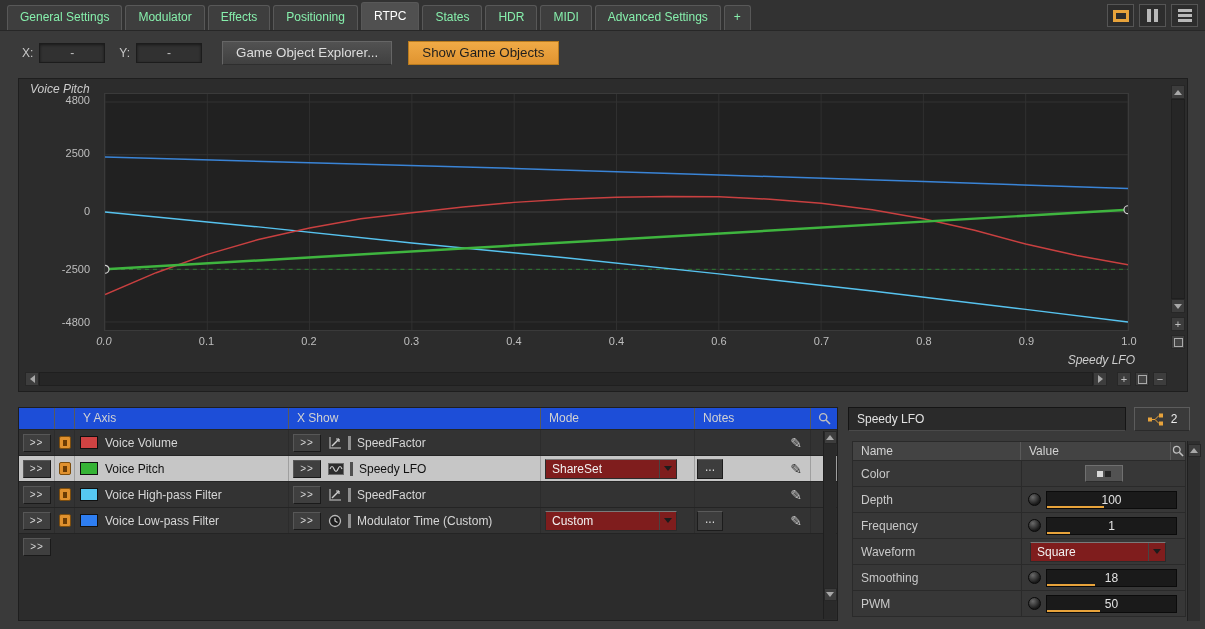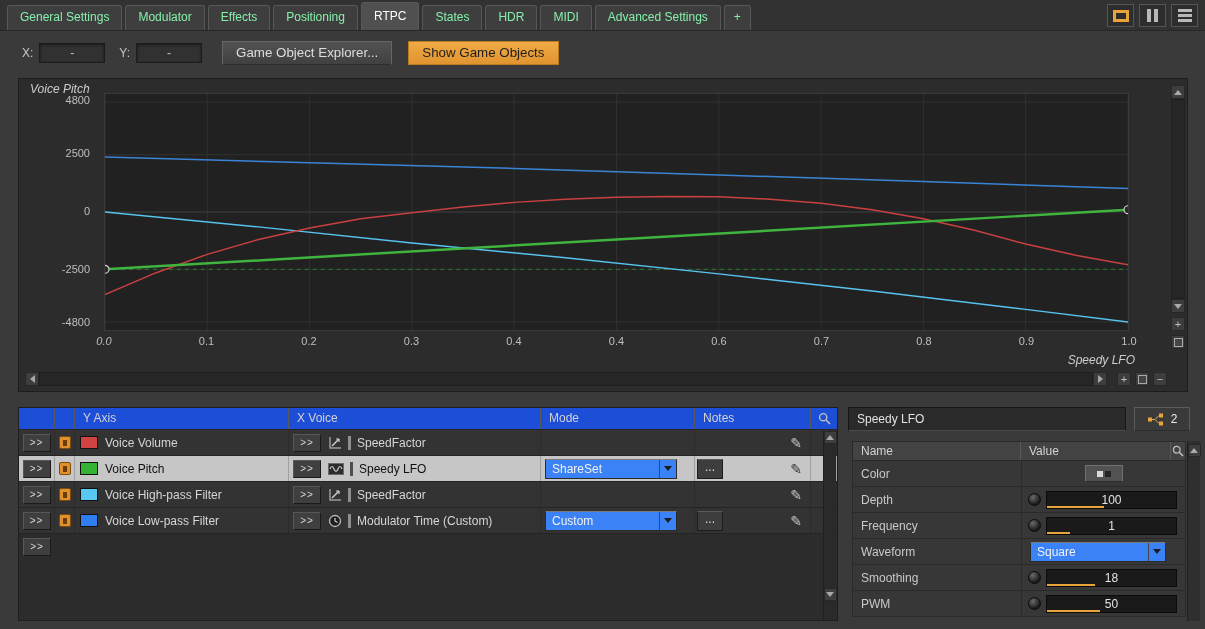--- a/index.html
+++ b/index.html
@@ -71,21 +71,21 @@
 .hbtn{width:28px;height:18px;margin:0 auto;background:#3f3f3f;border:1px solid #1a1a1a;border-top-color:#575757;border-left-color:#575757;color:#d8d8d8;font-size:10px;text-align:center;line-height:15px;letter-spacing:1px;flex:none}
 .cx .hbtn{margin:0 0 0 4px}
 .swatch{width:18px;height:13px;margin:0 7px 0 5px;border:1px solid #111;flex:none}
 .rowtext{color:#d6d6d6;white-space:nowrap;overflow:hidden}
 .obj-icon{width:12px;height:13px;background:#e0912e;border:1px solid #7c4d0e;border-radius:2px;position:relative;margin:0 auto;flex:none}
 .obj-icon i{position:absolute;left:3px;top:3px;width:4px;height:6px;background:#6b3c05;display:block}
 .xic{margin-left:7px;flex:none;display:flex;align-items:center}
 .vbar{width:3px;height:14px;background:#8f8f8f;margin:0 6px;flex:none}
 .pencil{font-size:14px;color:#c9c9c9;margin-left:auto;margin-right:8px;line-height:1}
 .more-btn{width:26px;height:20px;margin-left:2px;background:#3d3d3d;border:1px solid #1c1c1c;border-top-color:#5a5a5a;color:#ddd;text-align:center;line-height:15px;flex:none}
-.dropdown{display:flex;width:132px;height:20px;margin-left:4px;background:#3b82f6;border:1px solid #2b2b2b;border-top-color:#7a7a7a;flex:none}
+.dropdown{display:flex;width:132px;height:20px;margin-left:4px;background:#7f1d1d;border:1px solid #2b2b2b;border-top-color:#7a7a7a;flex:none}
 .dd-label{flex:1;padding:0 6px;line-height:18px;color:#f2f2f2;overflow:hidden;white-space:nowrap}
 .dd-arrow{width:17px;display:flex;align-items:center;justify-content:center;border-left:1px solid #454545}
 .tri-dd{width:0;height:0;border-left:4px solid transparent;border-right:4px solid transparent;border-top:5px solid #1c1c1c}
 .crow.selected{background:#c6c6c6}
 .crow.selected .rowtext{color:#101010}
 .crow.selected .cell{border-right-color:#9f9f9f}
 .crow.selected .pencil{color:#2e2e2e}
 .crow.selected .vbar{background:#4f4f4f}
 .tscroll{position:absolute;right:1px;top:23px;bottom:1px;width:13px;display:flex;flex-direction:column;align-items:center;background:#2a2a2a;border-left:1px solid #1f1f1f}
 .tscroll .sbtn{width:13px;height:13px}
@@ -243,21 +243,21 @@
         </div>
       <div class="sbtn">−</div>
     </div>
   </div>
 
   <div class="curves">
     <div class="chead">
       <div class="cell c1"></div>
       <div class="cell c2"></div>
       <div class="cell cy">Y Axis</div>
-      <div class="cell cx">X Voice</div>
+      <div class="cell cx">X Show</div>
       <div class="cell cm">Mode</div>
       <div class="cell cn">Notes</div>
       <div class="cell ct">
         <svg width="13" height="13" viewBox="0 0 13 13">
             <circle cx="5.2" cy="5.2" r="3.6" fill="none" stroke="#c0c0c0" stroke-width="1.4"></circle>
             <line x1="8" y1="8" x2="12" y2="12" stroke="#c0c0c0" stroke-width="1.6"></line>
           </svg>
       </div>
     </div>
 

